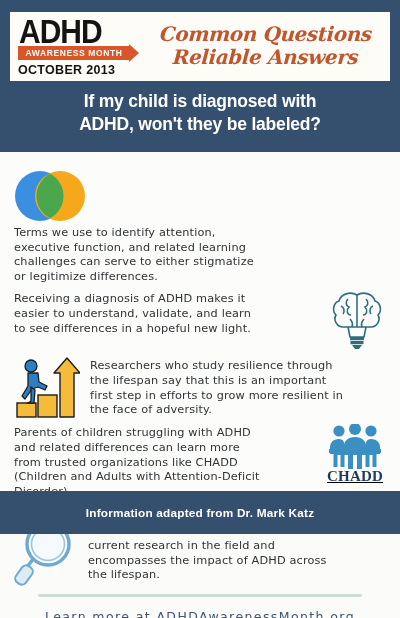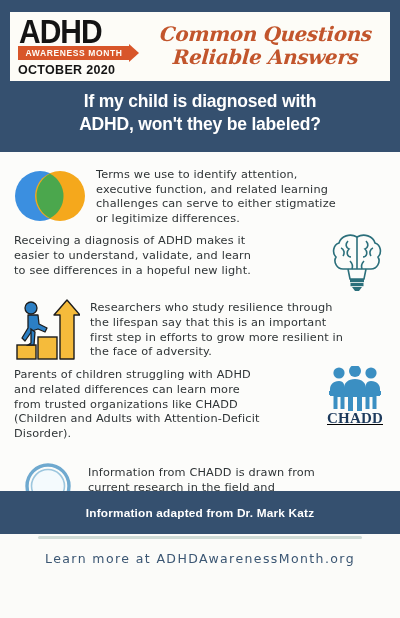--- a/index.html
+++ b/index.html
@@ -153,21 +153,21 @@
   }
   .text-cell {
     font-size: 11.3px;
     line-height: 14.6px;
     color: #2f3436;
     letter-spacing: 0.15px;
     font-family: "DejaVu Sans", sans-serif;
   }
 
   
-  .sec-venn { padding-top: 4px; }
+  .sec-venn { padding-top: 4px; flex-direction: column; }
   .sec-venn .icon-cell { margin-right: 12px; margin-top: 2px; }
   .sec-venn .text-cell { padding-top: 2px; width: 252px; }
 
   .sec-brain { margin-top: 6px; }
   .sec-brain .text-cell { width: 250px; padding-top: 2px; }
   .sec-brain .icon-cell { margin-left: 6px; }
 
   .sec-stairs { margin-top: 0; }
   .sec-stairs .icon-cell { margin-right: 8px; margin-top: 0px; }
   .sec-stairs .text-cell { width: 254px; padding-top: 3px; }
@@ -227,21 +227,21 @@
 
   <div class="header">
 
     <div class="logo-box">
 
       <div class="adhd-mark">
         <div class="adhd-word">ADHD</div>
         <div class="awareness-strip">
           <span class="awareness-text">AWARENESS MONTH</span>
         </div>
-        <div class="october-text">OCTOBER 2020</div>
+        <div class="october-text">OCTOBER 2013</div>
       </div>
 
       <div class="script">
         <div class="script-line1">Common Questions</div>
         <div class="script-line2">Reliable Answers</div>
       </div>
 
     </div>
 
     <div class="headline">

